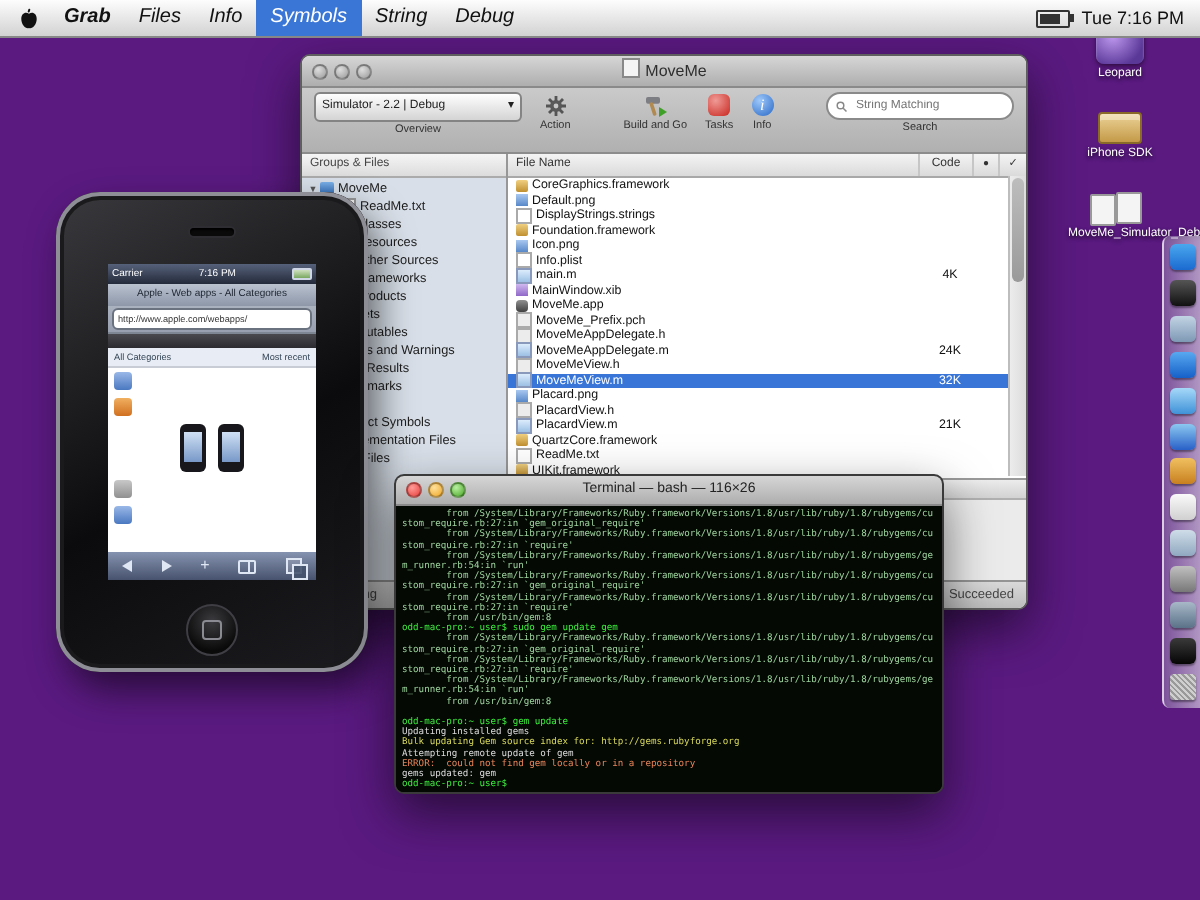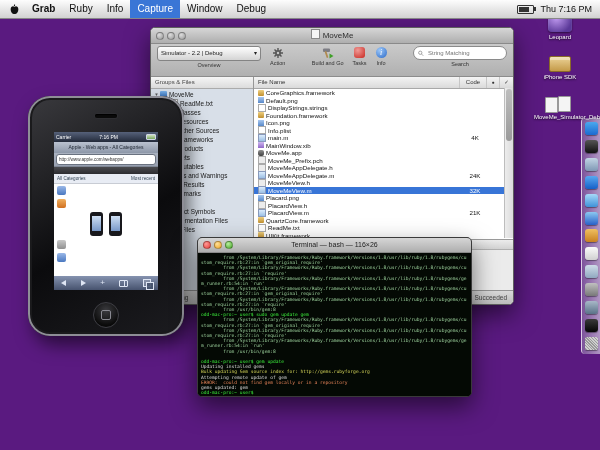--- a/index.html
+++ b/index.html
@@ -638,27 +638,27 @@
     </div>
 </div>
 
 <div class="menubar">
   <span class="apple-wrap">
     <svg width="9" height="11" viewBox="0 0 14 17">
       <path fill="#111" d="M7 4.5 C4.5 2.5 1 4 1 8.5 C1 13 4.5 16.5 7 15.5 C9.5 16.5 13 13 13 8.5 C13 4 9.5 2.5 7 4.5 Z"></path>
       <rect x="6.2" y="0.5" width="1.6" height="3" rx="0.8" fill="#111" transform="rotate(18 7 2)"></rect>
     </svg>
   </span>
-  <span id="menu-items" style="display:flex;">
+  <span id="menu-items" style="display:flex;font-style:italic;">
       <span class="menu-item appname">Grab</span>
-      <span class="menu-item">Ruby</span>
+      <span class="menu-item">Files</span>
       <span class="menu-item">Info</span>
-      <span class="menu-item active">Capture</span>
-      <span class="menu-item">Window</span>
+      <span class="menu-item active">Symbols</span>
+      <span class="menu-item">String</span>
       <span class="menu-item">Debug</span>
     </span>
   <span class="menu-right">
     <span class="battery">
         <span class="lvl"></span>
       </span>
-    <span class="clock">Thu 7:16 PM</span>
+    <span class="clock">Tue 7:16 PM</span>
   </span>
 </div>
 
 </body></html>

